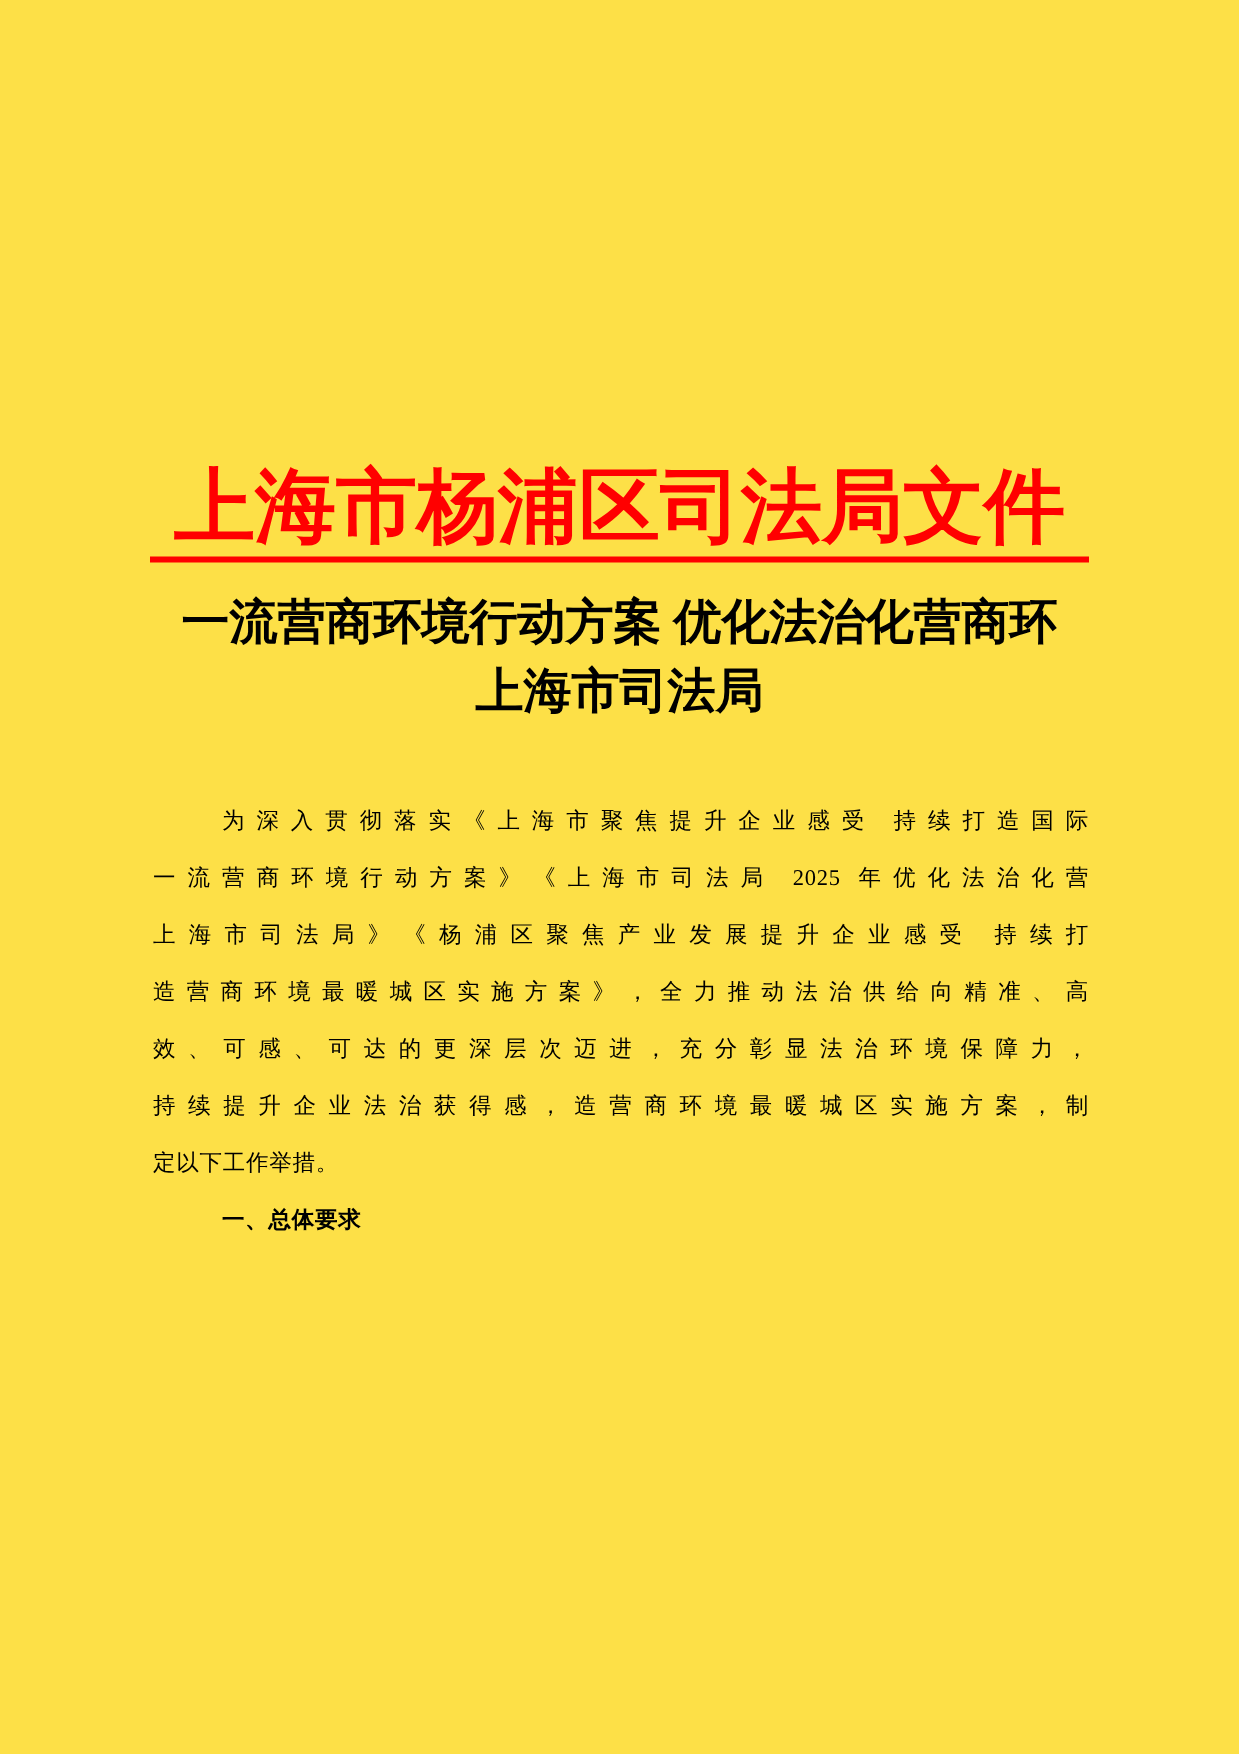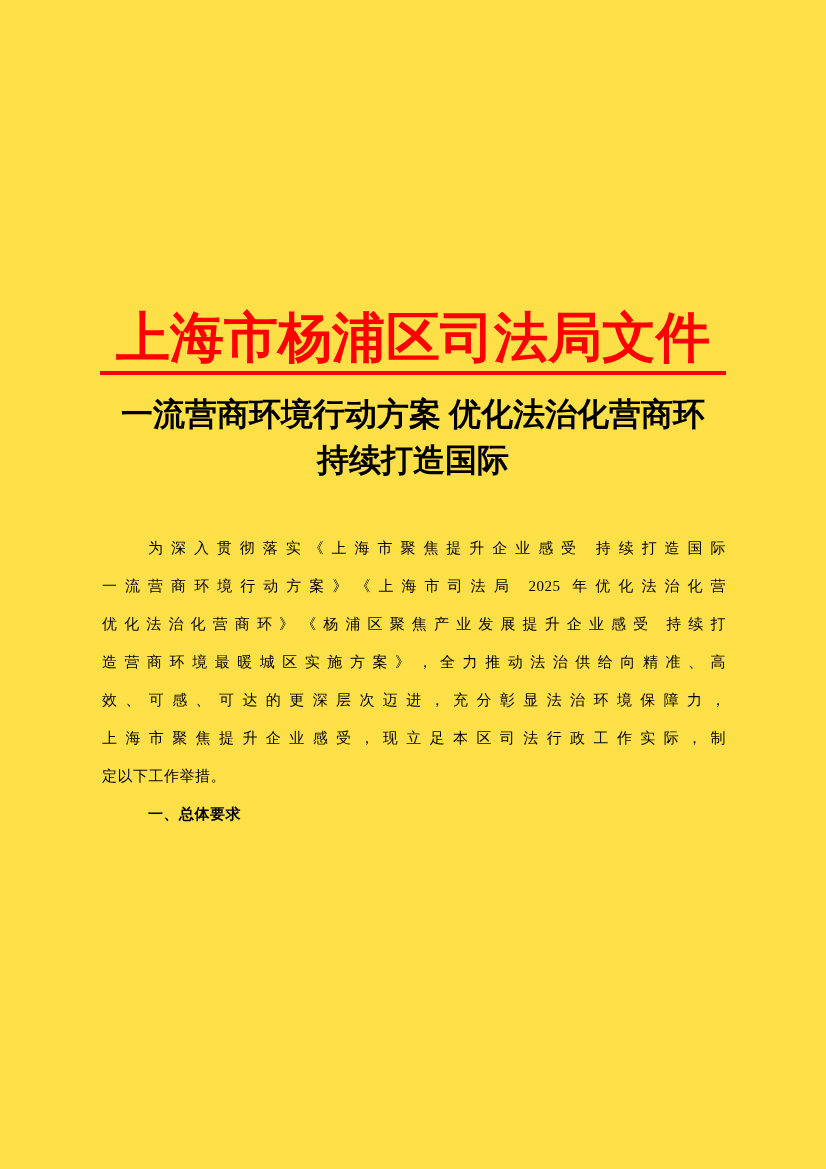--- a/index.html
+++ b/index.html
@@ -67,27 +67,27 @@
 
 <div class="page">
 
   <div class="agency-title" style="color: rgb(255, 0, 0);">上海市杨浦区司法局文件</div>
 
 
   <div class="red-line" style="background: rgb(255, 0, 0);"></div>
 
   <div class="doc-title">
     <div class="title-line">一流营商环境行动方案 优化法治化营商环</div>
-    <div class="title-line">持续打造国际</div>
+    <div class="title-line">上海市司法局</div>
   </div>
 
   <div class="body-block">
       <div class="body-line kaiti-line indent justify">为深入贯彻落实《上海市聚焦提升企业感受 持续打造国际</div>
       <div class="body-line kaiti-line justify">一流营商环境行动方案》《上海市司法局 2025 年优化法治化营</div>
-      <div class="body-line kaiti-line justify">优化法治化营商环》《杨浦区聚焦产业发展提升企业感受 持续打</div>
+      <div class="body-line kaiti-line justify">上海市司法局》《杨浦区聚焦产业发展提升企业感受 持续打</div>
       <div class="body-line kaiti-line justify">造营商环境最暖城区实施方案》，全力推动法治供给向精准、高</div>
       <div class="body-line kaiti-line justify">效、可感、可达的更深层次迈进，充分彰显法治环境保障力，</div>
-      <div class="body-line kaiti-line justify">上海市聚焦提升企业感受，现立足本区司法行政工作实际，制</div>
+      <div class="body-line kaiti-line justify">持续提升企业法治获得感，造营商环境最暖城区实施方案，制</div>
       <div class="body-line kaiti-line">定以下工作举措。</div>
       <div class="body-line heading-line indent">一、总体要求</div>
     </div>
 
 </div>
 
 </body></html>

